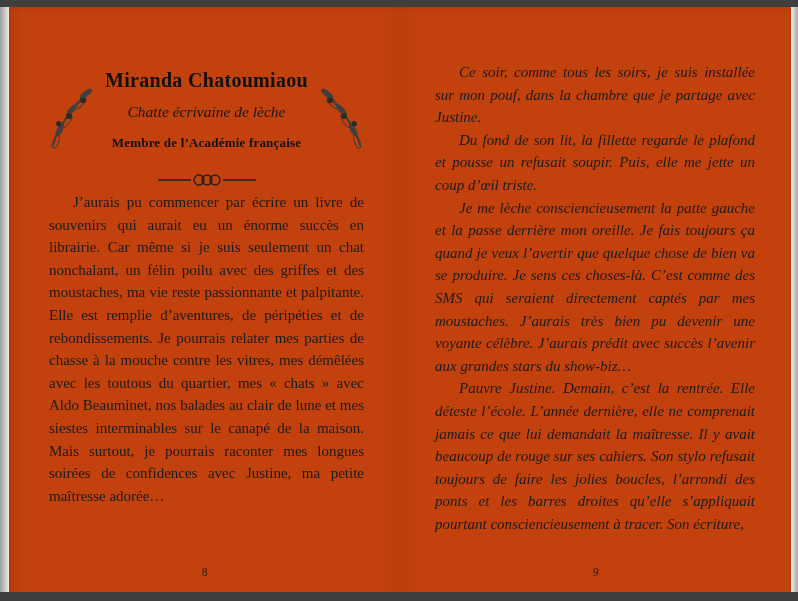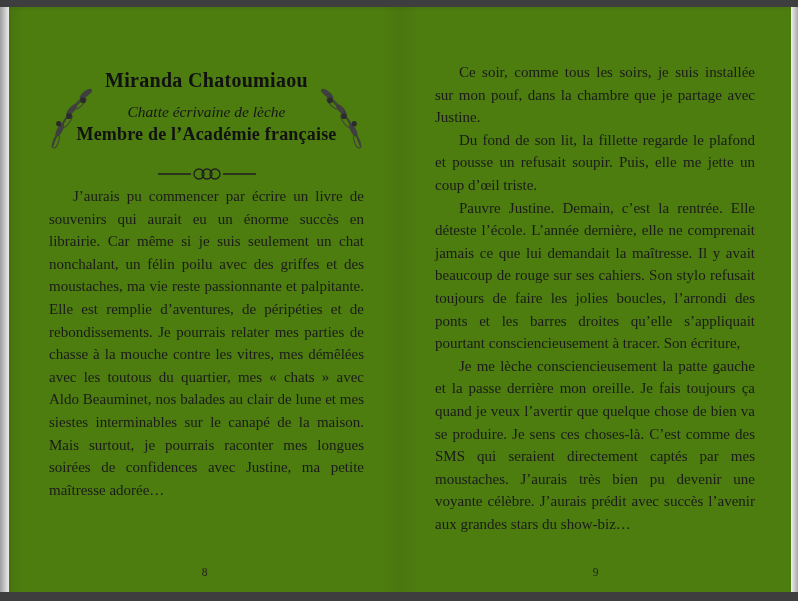--- a/index.html
+++ b/index.html
@@ -14,41 +14,41 @@
 
   .chrome-top    { position:absolute; top:0; left:0; right:0; height:7px; background:#3e3e3e; z-index:5; }
   .chrome-bottom { position:absolute; bottom:0; left:0; right:0; height:9px; background:#3e3e3e; z-index:5; }
   .edge-left  { position:absolute; top:7px; bottom:9px; left:0; width:9px;
                 background:linear-gradient(to right,#9e9e9e,#ececec); z-index:4; }
   .edge-right { position:absolute; top:7px; bottom:9px; right:0; width:7px;
                 background:linear-gradient(to left,#a8a8a8,#f0f0f0); z-index:4; }
 
   .spread {
     position:absolute; top:7px; bottom:9px; left:9px; right:7px;
-    background:#4d7c0f; display:flex;
+    background:#c2410c; display:flex;
     box-shadow: inset 0 2px 3px rgba(0,0,0,0.05);
   }
   .spread::after { 
     content:""; position:absolute; top:0; bottom:0; left:50%; width:34px; transform:translateX(-17px);
     background:linear-gradient(to right, rgba(0,0,0,0) 0%, rgba(0,0,0,0.045) 50%, rgba(0,0,0,0) 100%);
     pointer-events:none;
   }
   .page { position:relative; width:50%; height:100%; }
   .page-left::before { 
     content:""; position:absolute; left:0; top:0; bottom:0; width:14px;
     background:linear-gradient(to right, rgba(0,0,0,0.07), rgba(0,0,0,0)); pointer-events:none;
   }
   .page-left  { padding:0 36px 0 40px; }
-  .page-right { padding:0 36px 18px 35px; }
+  .page-right { padding:0 36px 18px 35px;font-style:italic; }
 
   
   .chapter-header { position:relative; margin-top:62px; text-align:center; }
   .chapter-title { font-size:20px; font-weight:bold; letter-spacing:0.3px; color:#111; }
   .chapter-subtitle { font-style:italic; font-size:15.5px; margin-top:11px; color:#161616; }
-  .chapter-affiliation { font-weight:bold; font-size:18px; margin-top:3px; letter-spacing:0.2px; color:#111; }
+  .chapter-affiliation { font-weight:bold; font-size:13px; margin-top:14px; letter-spacing:0.2px; color:#111; }
   .laurel { position:absolute; top:12px; width:56px; height:76px; }
   .laurel-left  { left:-8px; }
   .laurel-right { right:-8px; transform:scaleX(-1); }
 
   .divider { text-align:center; margin-top:20px; height:18px; }
 
   
   .body-text { margin-top:2px; font-size:15px; line-height:22.6px; text-align:justify;
                hyphens:auto; -webkit-hyphens:auto; color:#1b1b1b; }
   .body-text p { text-indent:24px; }
@@ -115,22 +115,22 @@
         <p>J’aurais pu commencer par écrire un livre de souvenirs qui aurait eu un énorme succès en librairie. Car même si je suis seulement un chat nonchalant, un félin poilu avec des griffes et des moustaches, ma vie reste passionnante et palpitante. Elle est remplie d’aventures, de péripéties et de rebondissements. Je pourrais relater mes parties de chasse à la mouche contre les vitres, mes démêlées avec les toutous du quartier, mes «&nbsp;chats&nbsp;» avec Aldo Beauminet, nos balades au clair de lune et mes siestes interminables sur le canapé de la maison. Mais surtout, je pourrais raconter mes longues soirées de confidences avec Justine, ma petite maîtresse adorée…</p>
       </div>
 
       <div class="page-number">8</div>
     </div>
 
     <div class="page page-right">
       <div class="body-text">
         <p>Ce soir, comme tous les soirs, je suis installée sur mon pouf, dans la chambre que je partage avec Justine.</p>
         <p>Du fond de son lit, la fillette regarde le plafond et pousse un refusait soupir. Puis, elle me jette un coup d’œil triste.</p>
+        <p>Je me lèche consciencieusement la patte gauche et la passe derrière mon oreille. Je fais toujours ça quand je veux l’avertir que quelque chose de bien va se produire. Je sens ces choses-là. C’est comme des SMS qui seraient directement captés par mes moustaches. J’aurais très bien pu devenir une voyante célèbre. J’aurais prédit avec succès l’avenir aux grandes stars du show-biz…</p>
         <p>Pauvre Justine. Demain, c’est la rentrée. Elle déteste l’école. L’année dernière, elle ne comprenait jamais ce que lui demandait la maîtresse. Il y avait beaucoup de rouge sur ses cahiers. Son stylo refusait toujours de faire les jolies boucles, l’arrondi des ponts et les barres droites qu’elle s’appliquait pourtant consciencieusement à tracer. Son écriture,</p>
-        <p>Je me lèche consciencieusement la patte gauche et la passe derrière mon oreille. Je fais toujours ça quand je veux l’avertir que quelque chose de bien va se produire. Je sens ces choses-là. C’est comme des SMS qui seraient directement captés par mes moustaches. J’aurais très bien pu devenir une voyante célèbre. J’aurais prédit avec succès l’avenir aux grandes stars du show-biz…</p>
       </div>
 
       <div class="page-number">9</div>
     </div>
 
   </div>
 
   <div class="edge-left"></div>
   <div class="edge-right"></div>
   <div class="chrome-bottom"></div>

